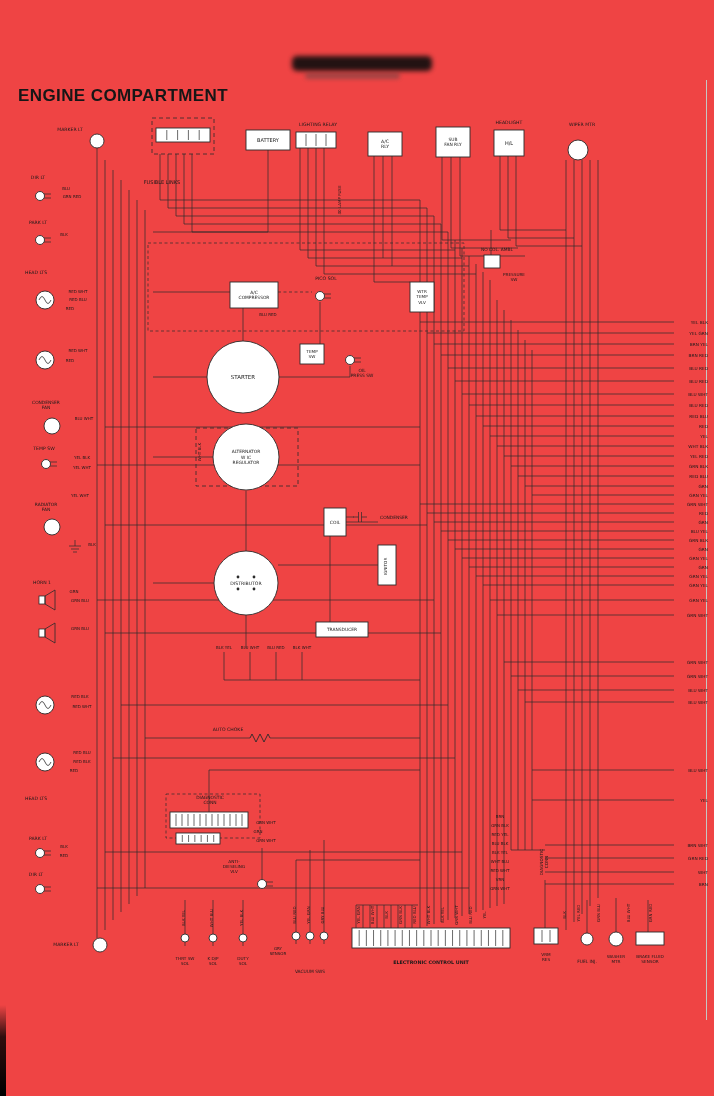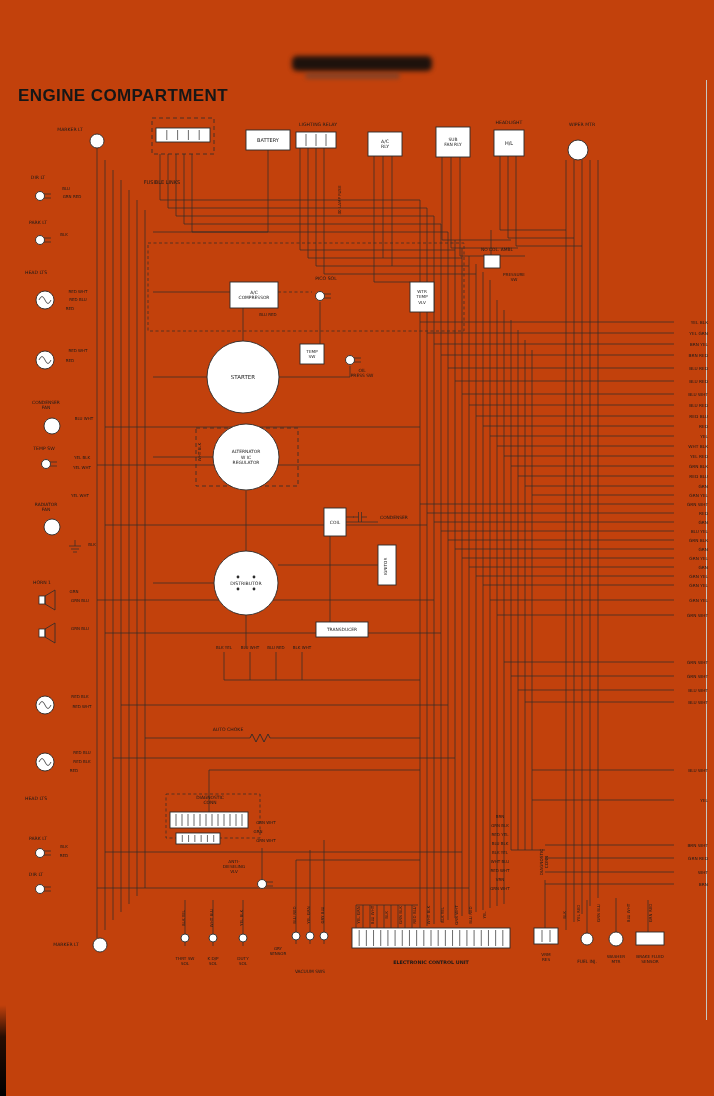--- a/index.html
+++ b/index.html
@@ -1,16 +1,16 @@
 <!DOCTYPE html>
 <html><head>
 <meta charset="utf-8">
 <style>
   html,body{margin:0;padding:0;background:#e8e8e6;}
-  .page{position:relative;width:714px;height:1096px;background:#c2410c;overflow:hidden;
+  .page{position:relative;width:714px;height:1096px;background:#ef4444;overflow:hidden;
         font-family:"DejaVu Sans",sans-serif;}
   .title{position:absolute;left:18px;top:86px;font-size:17px;font-weight:bold;
          letter-spacing:.4px;color:#161616;font-family:"Liberation Sans",sans-serif;}
   .smudge-main{position:absolute;left:292px;top:56px;width:140px;height:15px;background:#0d0d0d;
          border-radius:5px;filter:blur(2.5px);opacity:.9;}
   .smudge-echo{position:absolute;left:305px;top:73px;width:95px;height:6px;background:#444;
          border-radius:3px;filter:blur(2px);opacity:.45;}
   .edge-line{position:absolute;right:7px;top:80px;height:940px;width:1px;background:#c6c6c3;}
   .corner-ink{position:absolute;left:0;top:1005px;width:6px;height:91px;
          background:linear-gradient(#00000000,#000000cc 35%,#000);}

